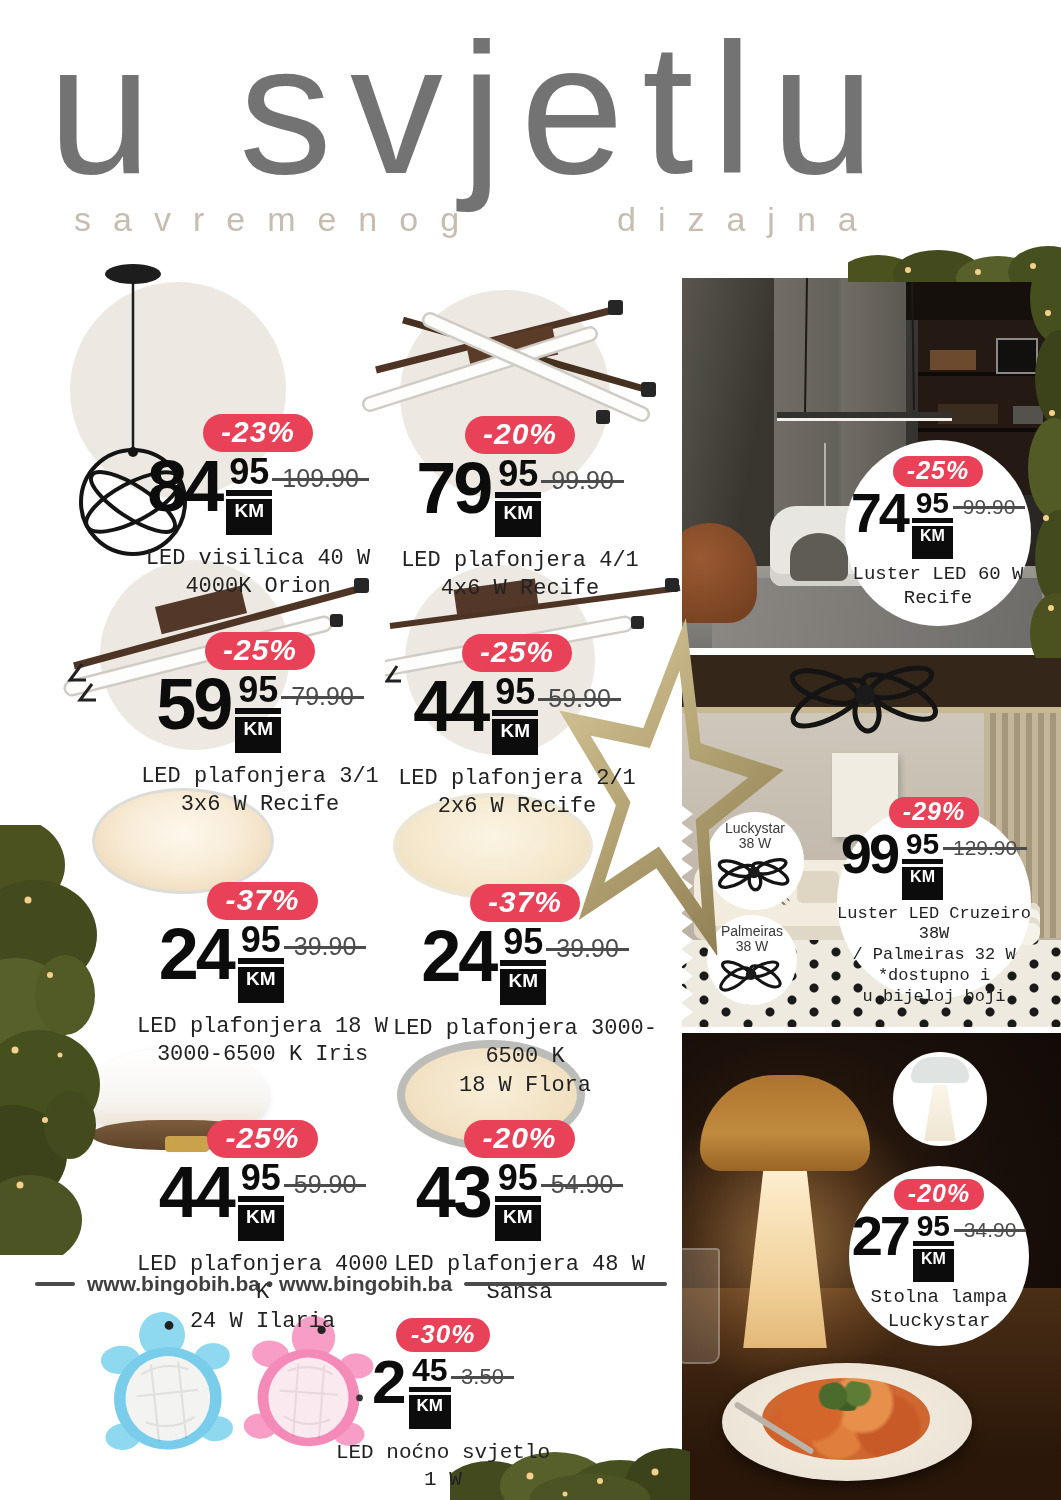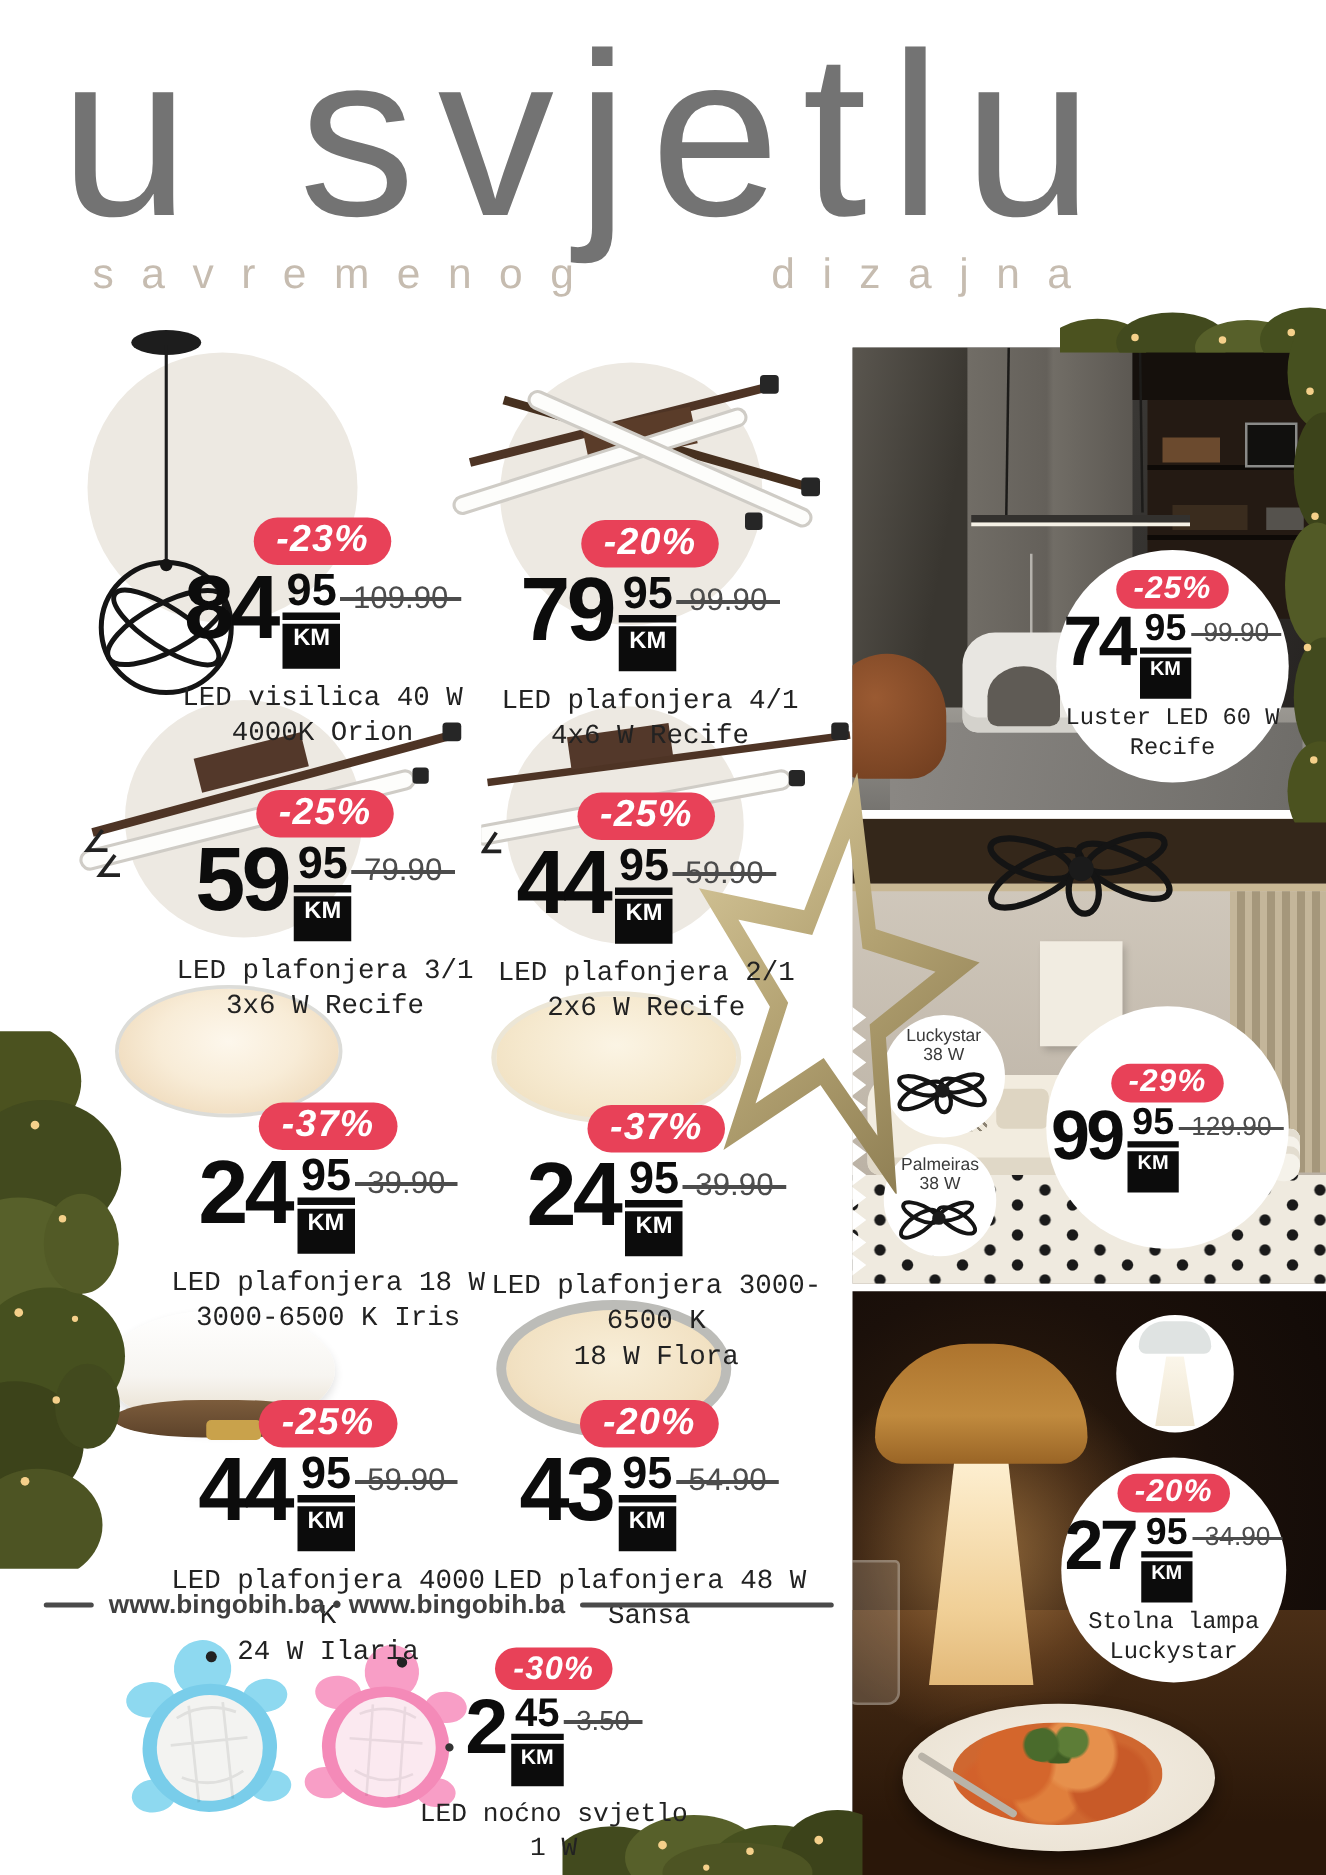--- a/index.html
+++ b/index.html
@@ -422,20 +422,21 @@
     <div class="pricewrap">
       <div class="price">
           <span class="pi">99</span>
           <span class="pr">
             <span class="pc">95</span>
             <span class="km">KM</span>
           </span>
         </div>
       <div class="old">129.90</div>
     </div>
+    <div class="name" style="font-size:17px;"><span>Luster LED Cruzeiro 38W</span><br><span>/ Palmeiras 32 W</span><br><span>*dostupno i</span><br><span>u bijeloj boji</span></div>
   </div>
 </div>
 
 <div class="panel" style="top:1033px;height:467px;background:radial-gradient(circle at 30% 38%,#35210f 0%,#1b100a 45%,#0d0806 100%);">
   <div class="abs" style="left:0;top:255px;width:100%;height:212px;background:linear-gradient(#4a2e16,#2a1709 80%);"></div>
   <div class="abs" style="left:-45px;top:60px;width:300px;height:300px;background:radial-gradient(circle,rgba(255,190,110,.45) 0%,rgba(255,170,90,.15) 45%,transparent 70%);border-radius:50%;"></div>
   <div class="abs" style="left:48px;top:120px;width:110px;height:195px;background:linear-gradient(#fff3d8,#f0cf96 70%,#e2b878);clip-path:polygon(32% 0,68% 0,88% 100%,12% 100%);"></div>
   <div class="abs" style="left:18px;top:42px;width:170px;height:96px;background:linear-gradient(#a8archive7030,#b5762f);background:linear-gradient(#ad742e,#c08a3e 60%,#9a6526);border-radius:85px 85px 24px 24px;"></div>
   <div class="abs" style="left:40px;top:330px;width:250px;height:118px;background:radial-gradient(ellipse at 50% 48%,#f5efe5 0%,#ece4d6 70%,#d9d0bf 100%);border-radius:50%;box-shadow:0 6px 14px rgba(0,0,0,.45);"></div>
   <div class="abs" style="left:80px;top:345px;width:168px;height:82px;border-radius:50%;background:radial-gradient(circle at 30% 40%,#d4662c 0 22%,transparent 26%),radial-gradient(circle at 60% 30%,#e6904c 0 24%,transparent 28%),radial-gradient(circle at 75% 60%,#c85a28 0 22%,transparent 26%),radial-gradient(circle at 45% 65%,#e07f3c 0 24%,transparent 28%),radial-gradient(circle at 20% 70%,#d2612b 0 18%,transparent 22%),#cf6730;"></div>

